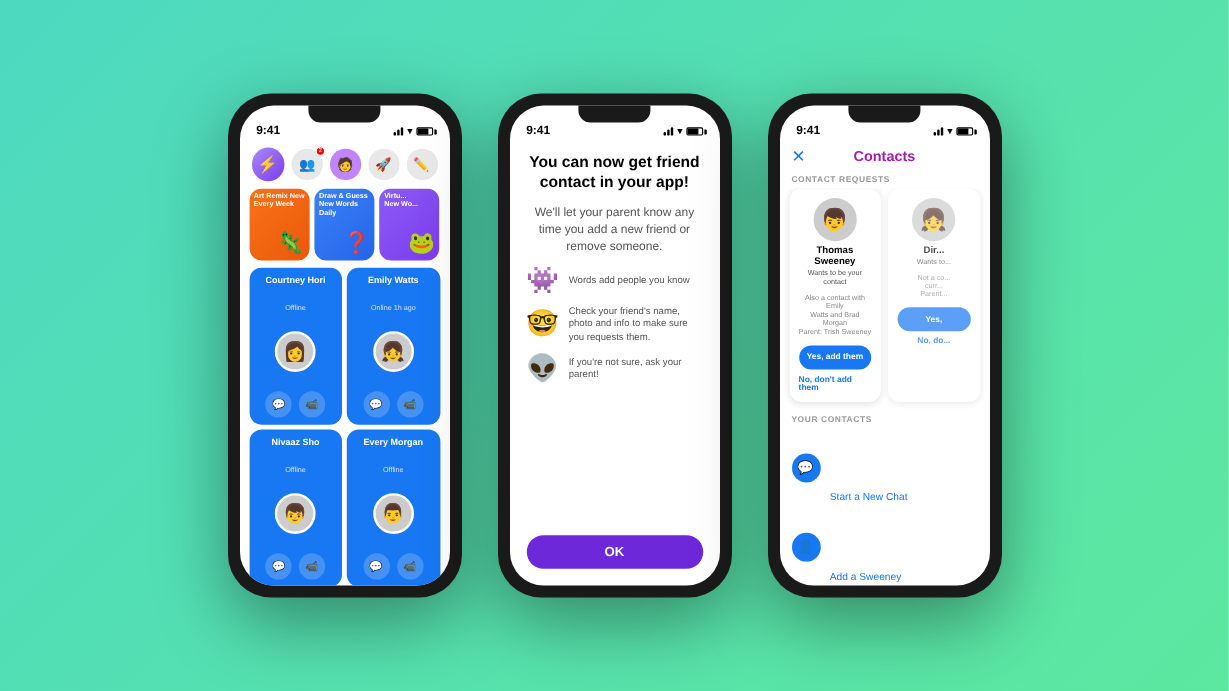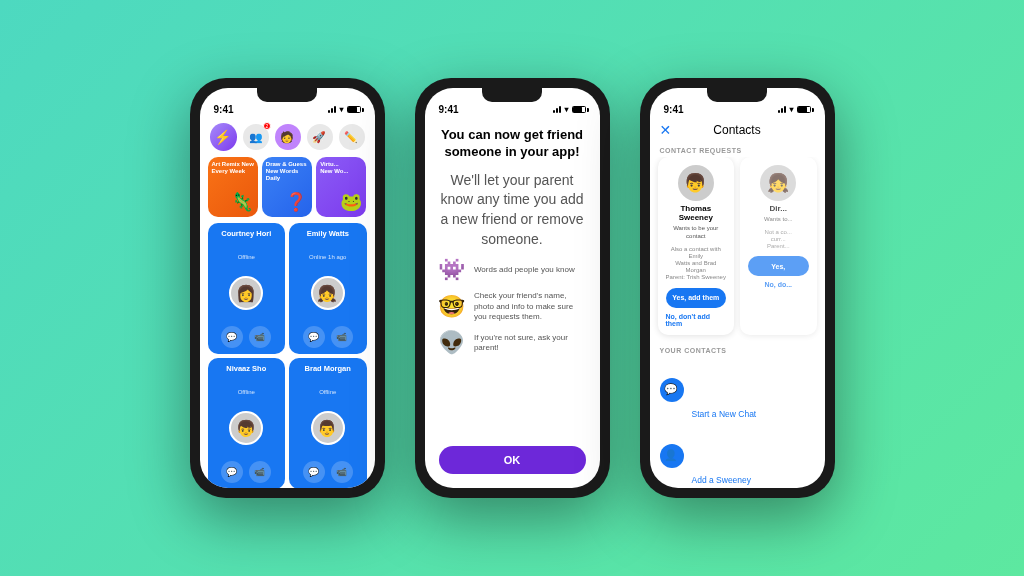--- a/index.html
+++ b/index.html
@@ -189,21 +189,21 @@
       overflow: hidden;
     }
     .contacts-header {
       display: flex;
       align-items: center;
       justify-content: center;
       padding: 4px 10px 6px;
       position: relative;
       flex-shrink: 0;
     }
-    .contacts-title { font-size: 12px; font-weight: 400; color: #000000; }
+    .contacts-title { font-size: 12px; font-weight: 700; color: #a21caf; }
     .close-btn { position: absolute; left: 10px; color: #1877f2; font-size: 14px; font-weight: 300; }
     .section-label {
       font-size: 7px;
       font-weight: 700;
       color: #999;
       padding: 4px 10px 3px;
       letter-spacing: 0.5px;
       flex-shrink: 0;
     }
     .contact-requests-row {
@@ -342,21 +342,21 @@
       <div class="contact-card">
         <div class="contact-name">Nivaaz Sho</div>
         <div class="contact-status">Offline</div>
         <div class="contact-avatar">👦</div>
         <div class="contact-actions">
           <div class="action-btn">💬</div>
           <div class="action-btn">📹</div>
         </div>
       </div>
       <div class="contact-card">
-        <div class="contact-name">Brad Morgan</div>
+        <div class="contact-name">Every Morgan</div>
         <div class="contact-status">Offline</div>
         <div class="contact-avatar">👨</div>
         <div class="contact-actions">
           <div class="action-btn">💬</div>
           <div class="action-btn">📹</div>
         </div>
       </div>
     </div>
   </div>
 </div>
@@ -372,22 +372,22 @@
           <div class="bar bar2"></div>
           <div class="bar bar3"></div>
         </div>
         <span class="wifi-icon">▾</span>
         <div class="battery-icon">
           <div class="battery-fill"></div>
         </div>
       </div>
     </div>
     <div class="info-screen">
-      <div class="info-title">You can now get friend someone in your app!</div>
-      <p style="font-size:14px;color:#555;text-align:center;margin-bottom:8px;line-height:1.4;">We'll let your parent know any time you add a new friend or remove someone.</p>
+      <div class="info-title">You can now get friend contact in your app!</div>
+      <p style="font-size:10px;color:#555;text-align:center;margin-bottom:8px;line-height:1.4;">We'll let your parent know any time you add a new friend or remove someone.</p>
       <div class="info-items">
         <div class="info-item">
           <span class="info-emoji">👾</span>
           <span class="info-text">Words add people you know</span>
         </div>
         <div class="info-item">
           <span class="info-emoji">🤓</span>
           <span class="info-text">Check your friend's name, photo and info to make sure you requests them.</span>
         </div>
         <div class="info-item">

